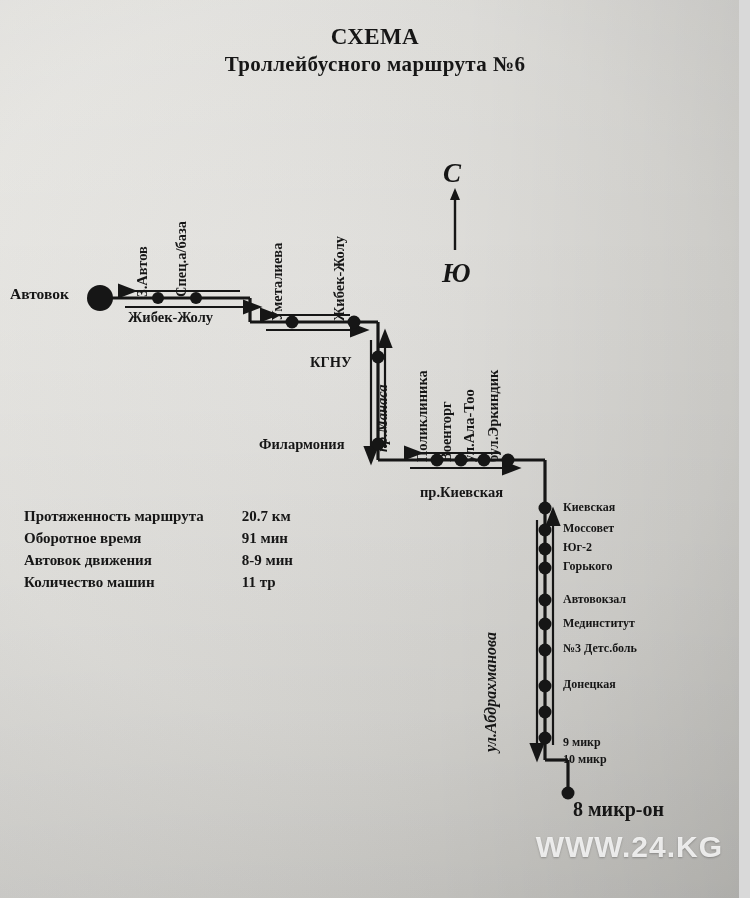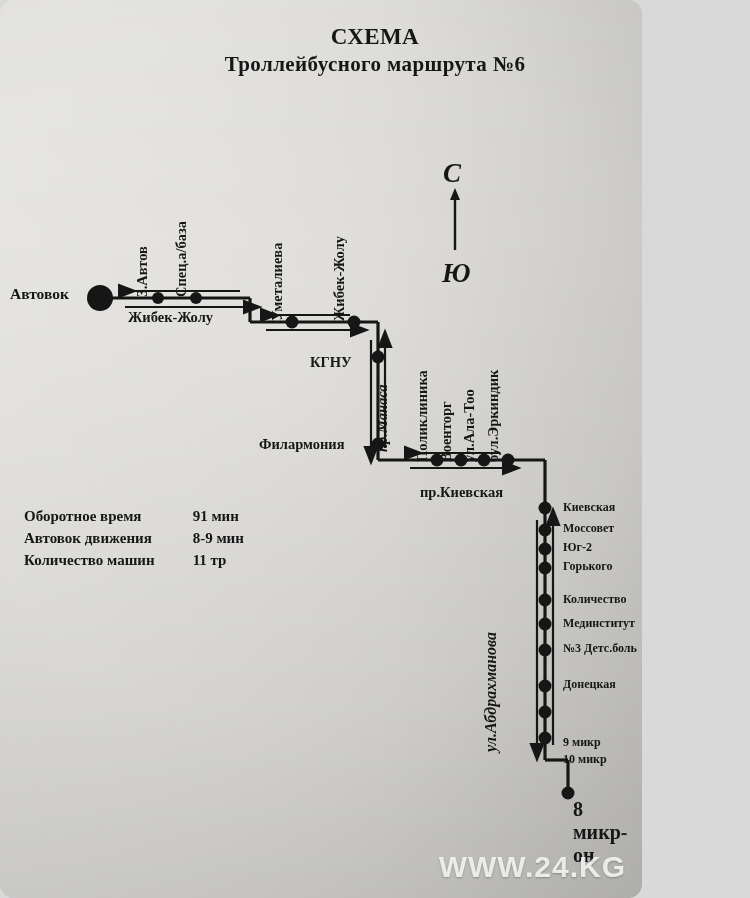--- a/index.html
+++ b/index.html
@@ -2,27 +2,26 @@
 <html><head>
 <meta charset="utf-8">
 <style>
   html, body {
     margin: 0;
     padding: 0;
     background: #d9d9d9;
   }
   #page {
     position: relative;
-    width: 642px;
+    width: 739px;
     height: 898px;
     overflow: hidden;
     background: #d6d6d4;
     font-family: "Liberation Serif", serif;
     color: #161616;
-    border-radius: 14px;
   }
   
   #paper {
     position: absolute;
     left: 0; top: 0; right: 0; bottom: 0;
     background:
       radial-gradient(ellipse 120% 90% at 45% 40%, #e9e8e5 0%, #e2e1dd 45%, #d2d1cd 78%, #c2c1bd 100%);
   }
   #paper::after {
     content: "";
@@ -112,21 +111,21 @@
     left: 573px;
     top: 798px;
     font-size: 20px;
     font-weight: bold;
   }
 
   
   #watermark {
     position: absolute;
     right: 16px;
-    bottom: 14px;
+    bottom: 34px;
     font-family: "Liberation Sans", sans-serif;
     font-weight: bold;
     font-size: 30px;
     letter-spacing: 1px;
     color: rgba(255,255,255,0.82);
     text-shadow: 0 1px 2px rgba(0,0,0,0.25);
   }
 </style>
 </head>
 <body>
@@ -253,33 +252,37 @@
   <div class="lbl vert" style="left:477px; top:447px;">ул.Ала-Тоо</div>
   <div class="lbl vert" style="left:501px; top:447px;">бул.Эркиндик</div>
 
   <div class="lbl" style="left:420px; top:485px;">пр.Киевская</div>
   <div class="lbl vert-i" style="left:498px; top:737px; font-size:16px;">ул.Абдрахманова</div>
 
   <div class="stop-name" style="top:500px;">Киевская</div>
   <div class="stop-name" style="top:521px;">Моссовет</div>
   <div class="stop-name" style="top:540px;">Юг-2</div>
   <div class="stop-name" style="top:559px;">Горького</div>
-  <div class="stop-name" style="top:592px;">Количество</div>
+  <div class="stop-name" style="top:592px;">Автовокзал</div>
   <div class="stop-name" style="top:616px;">Мединститут</div>
   <div class="stop-name" style="top:641px;">№3 Детс.боль</div>
   <div class="stop-name" style="top:677px;">Донецкая</div>
   <div class="stop-name" style="top:703px;margin-top:32px;">9 микр</div>
   <div class="stop-name" style="top:752px;">10 микр</div>
 
   <div id="lbl-8mikron">8 микр-он</div>
 
   <div id="info">
     <table>
       <tbody>
         <tr>
+          <td>Протяженность маршрута</td>
+          <td class="val">20.7 км</td>
+        </tr>
+        <tr>
           <td>Оборотное время</td>
           <td class="val">91 мин</td>
         </tr>
         <tr>
           <td>Автовок движения</td>
           <td class="val">8-9 мин</td>
         </tr>
         <tr>
           <td>Количество машин</td>
           <td class="val">11  тр</td>

